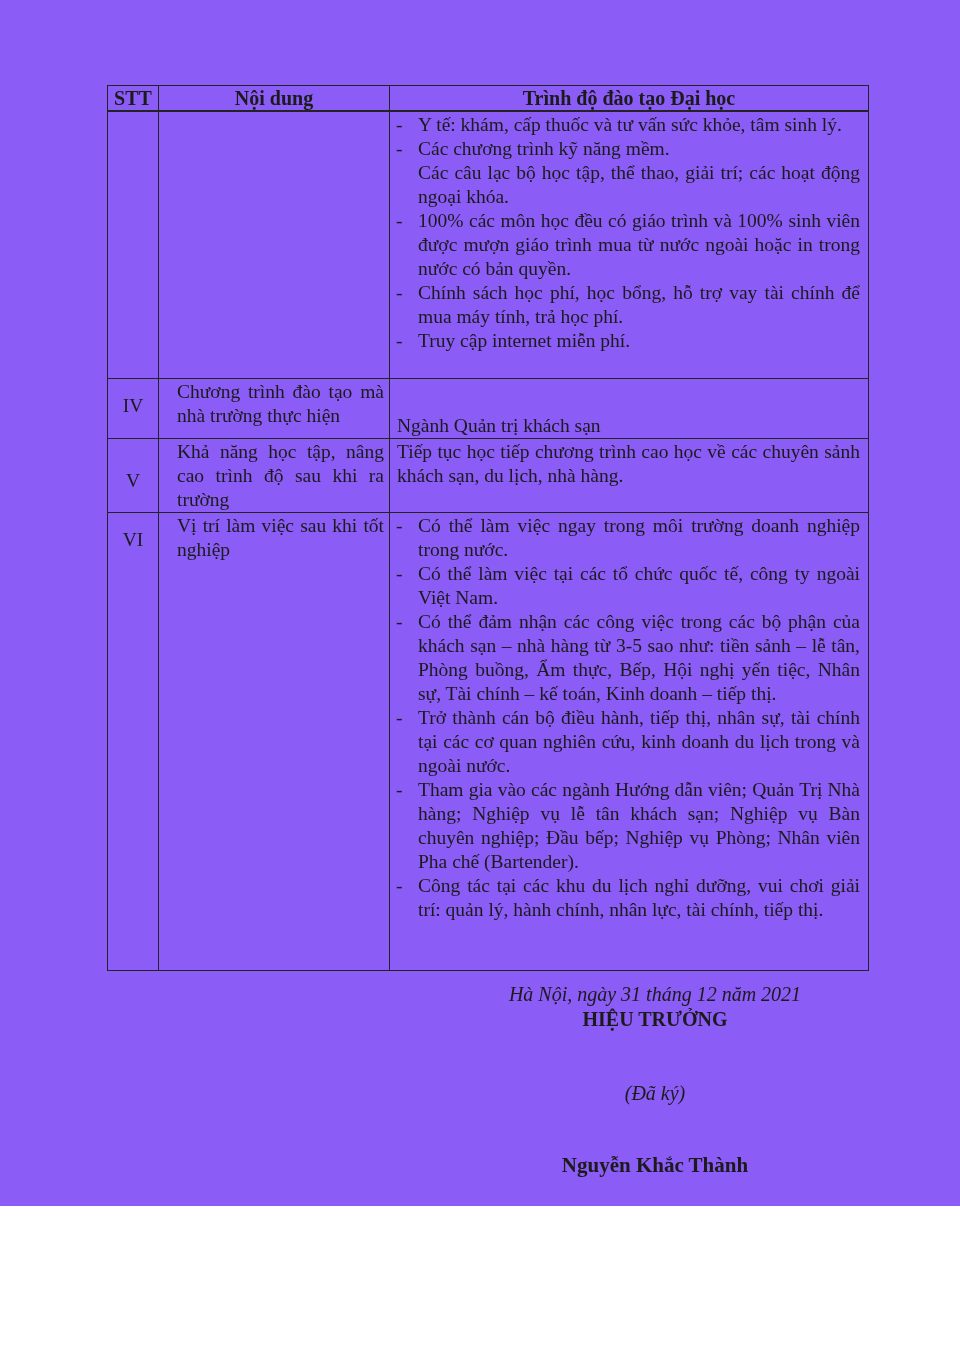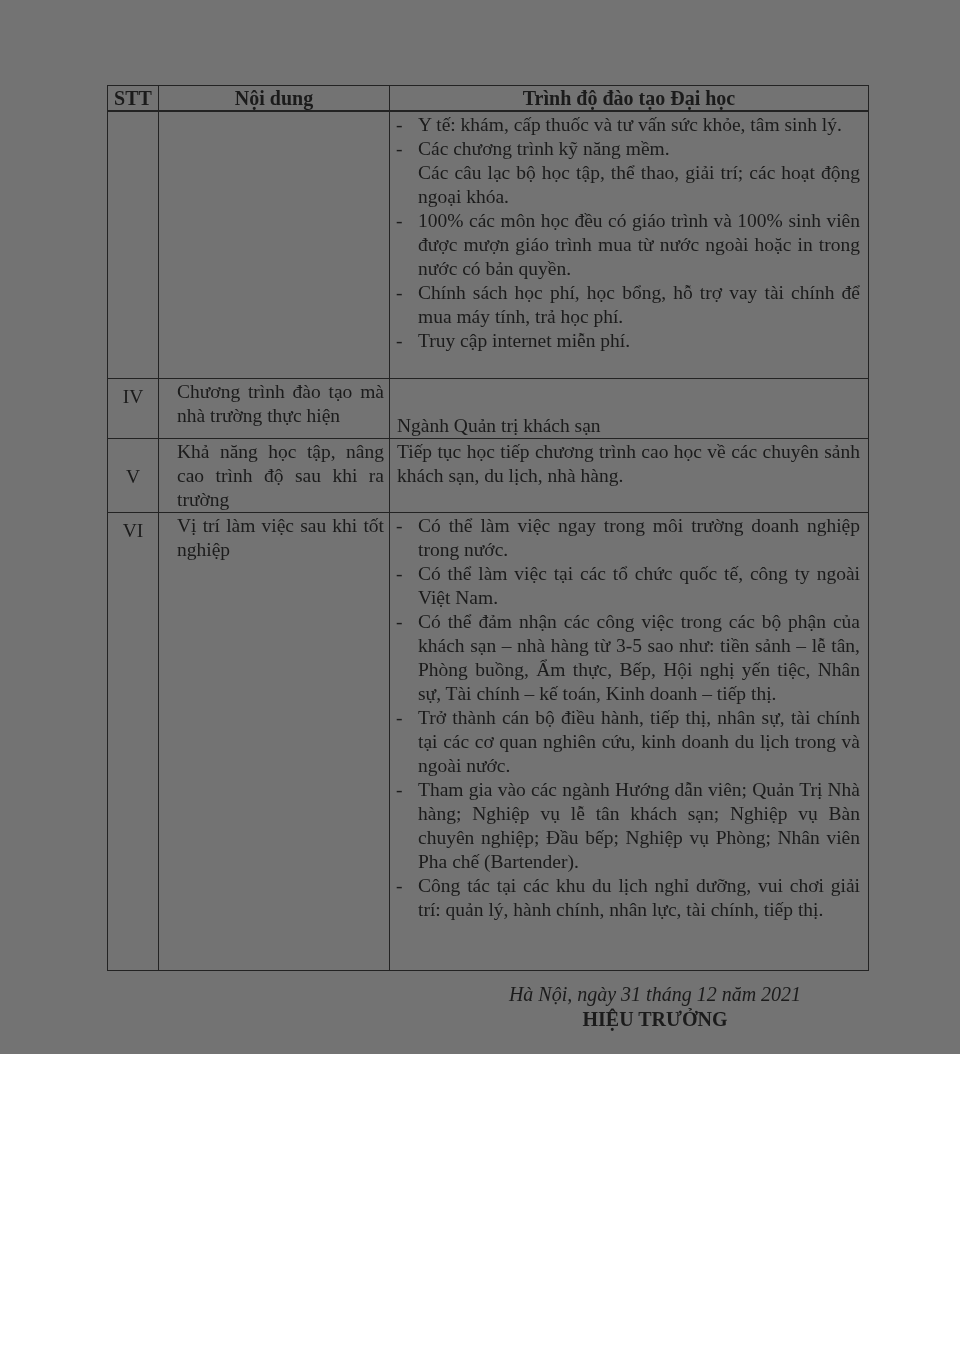--- a/index.html
+++ b/index.html
@@ -3,22 +3,22 @@
 <meta charset="utf-8">
 <style>
   html, body {
     margin: 0;
     padding: 0;
     background: #ffffff;
   }
   .page {
     position: relative;
     width: 960px;
-    height: 1054px;
-    background: #737373;
+    height: 1206px;
+    background: #8b5cf6;
     font-family: "Liberation Serif", "DejaVu Serif", serif;
     color: #1b1b1b;
     overflow: hidden;
   }
 
   
   table.doc-table {
     position: absolute;
     left: 107px;
     top: 85px;
@@ -42,21 +42,21 @@
     padding: 0;
     border-bottom-width: 2px;
     font-size: 20px;
   }
   .col-stt  { width: 51px;  }
   .col-nd   { width: 231px; margin-left: 32px; }
   .col-deg  { width: 479px; }
 
   td.c1 {
     text-align: center;
-    padding: 6px 0 0 0;
+    padding: 15px 0 0 0;
   }
   td.c2 {
     padding: 1px 5px 0 18px;
     text-align: justify;
   }
   td.c3 {
     padding: 1px 0 0 0;
   }
 
   tr.row-cont td { height: 267px; }
@@ -179,15 +179,16 @@
             </div>
         </td>
       </tr>
     </tbody>
   </table>
 
   <div class="signature">
     <div class="sig-place-date">Hà Nội, ngày 31 tháng 12 năm 2021</div>
     <div class="sig-title">HIỆU TRƯỞNG</div>
     <div class="sig-signed">(Đã ký)</div>
+    <div class="sig-name">Nguyễn Khắc Thành</div>
   </div>
 
 </div>
 
 </body></html>

